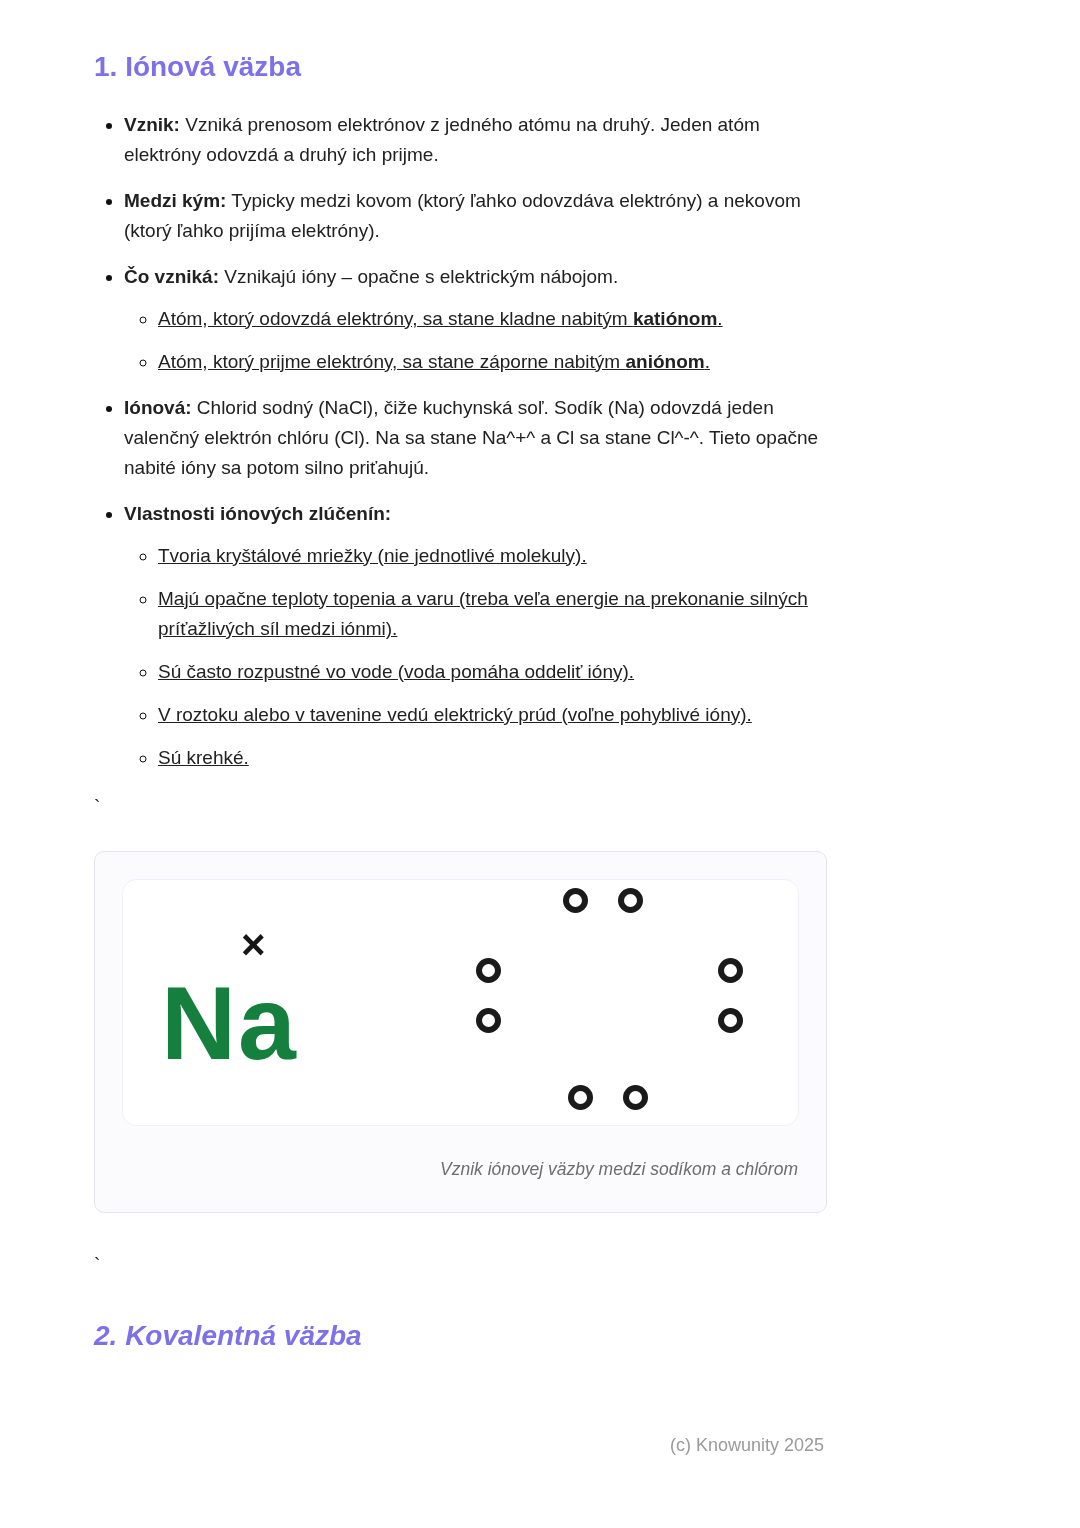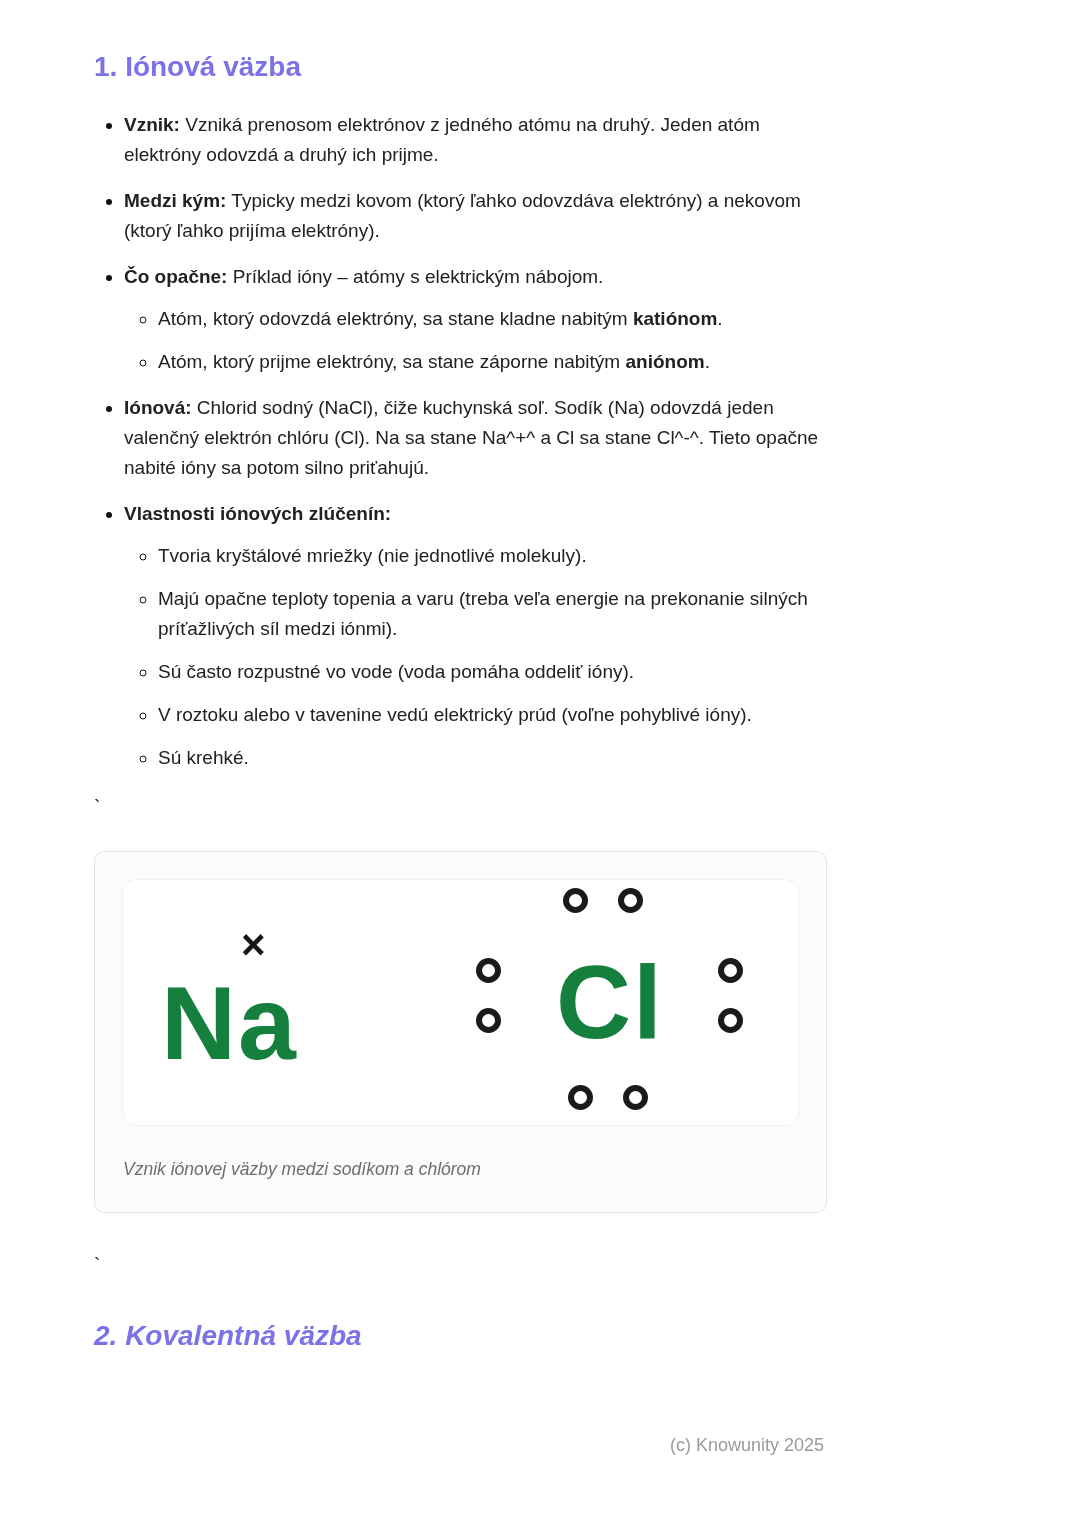--- a/index.html
+++ b/index.html
@@ -15,21 +15,21 @@
 
   h1.sec {
     color:#7c71e9; font-size:28px; font-weight:700; margin:0 0 26px 0; line-height:1.2;
   }
   h1.sec2 { margin-top:42px;font-style:italic; }
 
   ul.top { list-style:disc; margin:0; padding-left:30px; }
   ul.top > li { font-size:19px; line-height:30px; margin-bottom:16px; }
   ul.top > li::marker { color:#111; }
 
-  ul.sub { list-style:circle; margin:12px 0 8px 0; padding-left:34px; }
+  ul.sub { list-style:circle; margin:12px 0 8px 0; padding-left:34px;text-decoration:underline; }
   ul.sub > li { font-size:19px; line-height:30px; margin-bottom:13px; }
   ul.sub > li::marker { color:#111; }
 
   .b { font-weight:700;text-align:right; }
 
   .tick { font-size:19px; line-height:24px; color:#222; }
   .tick1 { margin:22px 0 32px 0; }
   .tick2 { margin:40px 0 0 0; }
 
   
@@ -61,21 +61,21 @@
   .d-top1 { left:103px; top:8px; }
   .d-top2 { left:158px; top:8px; }
   .d-bot1 { left:108px; top:205px; }
   .d-bot2 { left:163px; top:205px; }
   .d-left1 { left:16px; top:78px; }
   .d-left2 { left:16px; top:128px; }
   .d-right1 { left:258px; top:78px; }
   .d-right2 { left:258px; top:128px; }
 
   .figure-caption {
-    text-align:left; font-style:italic; color:#6d6d6d; font-size:17.5px;
+    text-align:right; font-style:italic; color:#6d6d6d; font-size:17.5px;
     margin-top:34px; margin-bottom:8px;
   }
 
   .footer {
     position:absolute; right:68px; bottom:72px; font-size:18px; color:#9a9a9a;
   }
 </style>
 </head>
 <body>
 
@@ -87,21 +87,21 @@
   <div class="content">
 
     <h1 class="sec">1. Iónová väzba</h1>
 
     <ul class="top">
 
       <li><span class="b">Vznik:</span><span> Vzniká prenosom elektrónov z jedného atómu na druhý. Jeden atóm elektróny odovzdá a druhý ich prijme.</span></li>
 
       <li><span class="b">Medzi kým:</span><span> Typicky medzi kovom (ktorý ľahko odovzdáva elektróny) a nekovom (ktorý ľahko prijíma elektróny).</span></li>
 
-      <li><span class="b">Čo opačne:</span><span> Príklad ióny – atómy s elektrickým nábojom.</span>
+      <li><span class="b">Čo vzniká:</span><span> Vznikajú ióny – opačne s elektrickým nábojom.</span>
         <ul class="sub">
           <li><span>Atóm, ktorý odovzdá elektróny, sa stane kladne nabitým </span><span class="b">katiónom</span><span>.</span></li>
           <li><span>Atóm, ktorý prijme elektróny, sa stane záporne nabitým </span><span class="b">aniónom</span><span>.</span></li>
         </ul>
       </li>
 
       <li><span class="b">Iónová:</span><span> Chlorid sodný (NaCl), čiže kuchynská soľ. Sodík (Na) odovzdá jeden valenčný elektrón chlóru (Cl). Na sa stane Na^+^ a Cl sa stane Cl^-^. Tieto opačne nabité ióny sa potom silno priťahujú.</span></li>
 
       <li><span class="b">Vlastnosti iónových zlúčenín:</span>
         <ul class="sub">
@@ -123,21 +123,20 @@
         <div class="na-group">
           <span class="x-mark">×</span>
           <span class="big-symbol">Na</span>
         </div>
 
         <div class="cl-group">
           <span class="dot d-top1"></span>
           <span class="dot d-top2"></span>
           <span class="dot d-left1"></span>
           <span class="dot d-left2"></span>
-          <span class="big-symbol cl-text">Cl</span>
           <span class="dot d-right1"></span>
           <span class="dot d-right2"></span>
           <span class="dot d-bot1"></span>
           <span class="dot d-bot2"></span>
         </div>
 
       </div>
       <div class="figure-caption">Vznik iónovej väzby medzi sodíkom a chlórom</div>
     </div>
 

